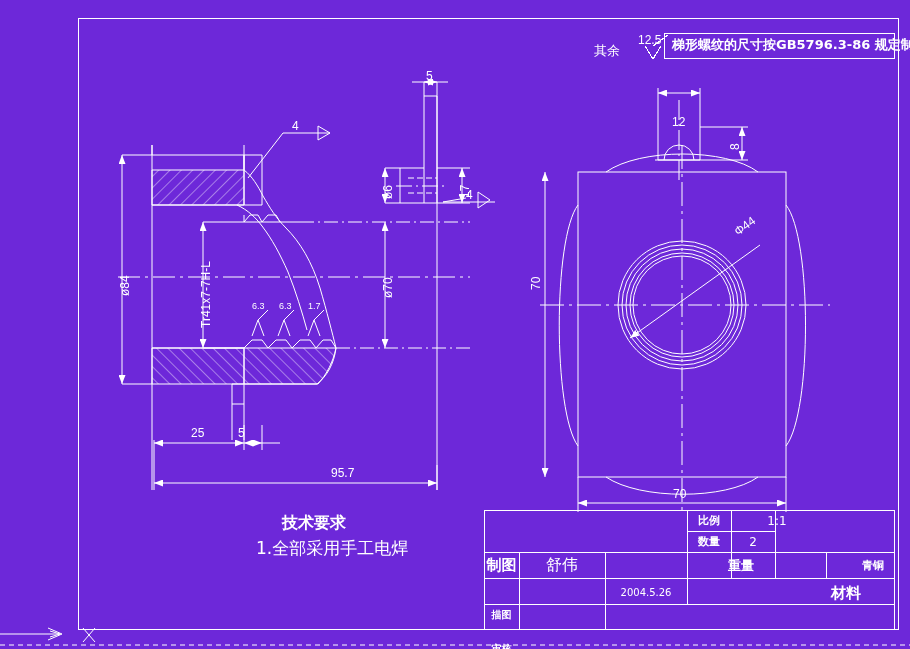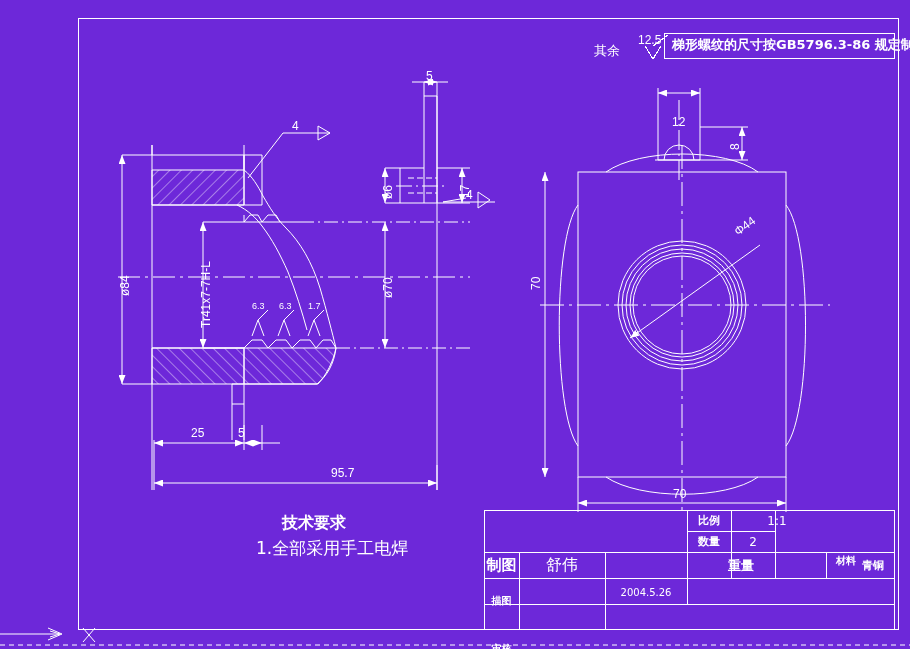--- a/index.html
+++ b/index.html
@@ -361,28 +361,28 @@
   <div class="tb-text center-both" style="left:687px; top:510px; width:44px; height:21px; font-size:11px; font-weight:bold;">比例</div>
   <div class="tb-text center-both" style="left:731px; top:510px; width:44px; height:21px; font-size:12px;margin-left:24px;">1:1</div>
 
   <div class="tb-text center-both" style="left:687px; top:531px; width:44px; height:21px; font-size:11px; font-weight:bold;">数量</div>
   <div class="tb-text center-both" style="left:731px; top:531px; width:44px; height:21px; font-size:12px;">2</div>
 
   <div class="tb-text center-both" style="left:484px; top:552px; width:35px; height:26px; font-size:15px; font-weight:bold;">制图</div>
   <div class="tb-text center-both" style="left:519px; top:552px; width:86px; height:26px; font-size:16px;">舒伟</div>
   <div class="tb-text center-both" style="left:605px; top:552px; width:82px; height:26px; font-size:10px;margin-top:28px;">2004.5.26</div>
 
-  <div class="tb-text center-both" style="left:484px; top:588px; width:35px; height:26px; font-size:10px; font-weight:bold;">描图</div>
+  <div class="tb-text center-both" style="left:484px; top:602px; width:35px; height:26px; font-size:10px; font-weight:bold;">描图</div>
   <div class="tb-text center-both" style="left:519px; top:578px; width:86px; height:26px; font-size:12px;"></div>
   <div class="tb-text center-both" style="left:605px; top:578px; width:82px; height:26px; font-size:10px;"></div>
 
   <div class="tb-text center-both" style="left:484px; top:636px; width:35px; height:25px; font-size:10px; font-weight:bold;">审核</div>
   <div class="tb-text center-both" style="left:519px; top:604px; width:86px; height:25px; font-size:12px;"></div>
   <div class="tb-text center-both" style="left:605px; top:604px; width:82px; height:25px; font-size:10px;"></div>
 
   <div class="tb-text center-both" style="left:687px; top:552px; width:44px; height:26px; font-size:13px; font-weight:bold;margin-left:32px;">重量</div>
   <div class="tb-text center-both" style="left:731px; top:552px; width:95px; height:26px; font-size:11px;"></div>
 
-  <div class="tb-text center-both" style="left:826px; top:548px; width:40px; height:26px; font-size:10px; font-weight:bold;">材料</div>
+  <div class="tb-text center-both" style="left:826px; top:580px; width:40px; height:26px; font-size:15px; font-weight:bold;">材料</div>
   <div class="tb-text center-both" style="left:852px; top:552px; width:42px; height:26px; font-size:11px; font-weight:bold;">青铜</div>
 
 
 </div>
 
 </body></html>

